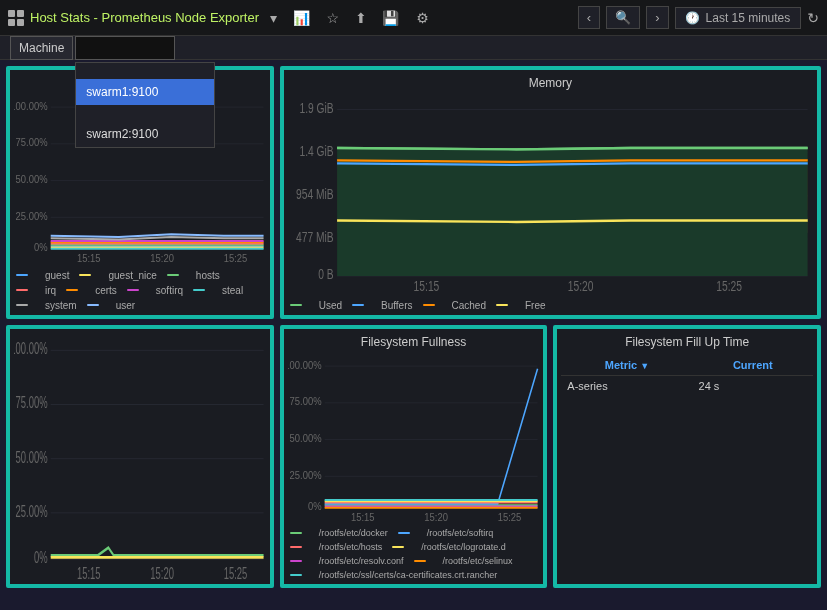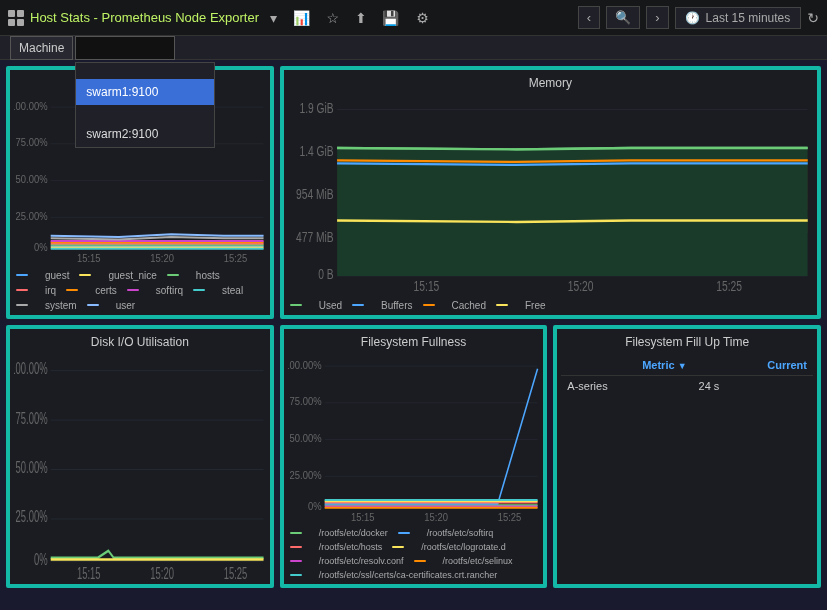--- a/index.html
+++ b/index.html
@@ -183,21 +183,21 @@
     .grid-line { stroke: #2a2d37; stroke-width: 0.5; }
     .chart-line { fill: none; stroke-width: 1.5; }
 
     
     .fs-table {
       width: 100%;
       border-collapse: collapse;
       padding: 4px;
     }
     .fs-table th {
-      text-align: right;
+      text-align: center;
       color: #4da6ff;
       font-size: 11px;
       padding: 4px 6px;
       border-bottom: 1px solid #333;
       cursor: pointer;
     }
     .fs-table td {
       padding: 4px 6px;
       color: #ccc;
       font-size: 11px;
@@ -372,21 +372,20 @@
         <span>Cached</span>
       </div>
       <div class="legend-item">
         <div class="legend-dot" style="background:#f9e45b"></div>
         <span>Free</span>
       </div>
     </div>
   </div>
 
   <div class="panel">
-    <div class="panel-title">Disk I/O Utilisation</div>
     <div class="panel-chart">
       <svg viewBox="0 0 240 130" preserveAspectRatio="none">
         <text x="32" y="12" class="axis-label" text-anchor="end">100.00%</text>
         <text x="32" y="40" class="axis-label" text-anchor="end">75.00%</text>
         <text x="32" y="68" class="axis-label" text-anchor="end">50.00%</text>
         <text x="32" y="96" class="axis-label" text-anchor="end">25.00%</text>
         <text x="32" y="120" class="axis-label" text-anchor="end">0%</text>
         <line x1="35" y1="10" x2="238" y2="10" class="grid-line"></line>
         <line x1="35" y1="38" x2="238" y2="38" class="grid-line"></line>
         <line x1="35" y1="66" x2="238" y2="66" class="grid-line"></line>

